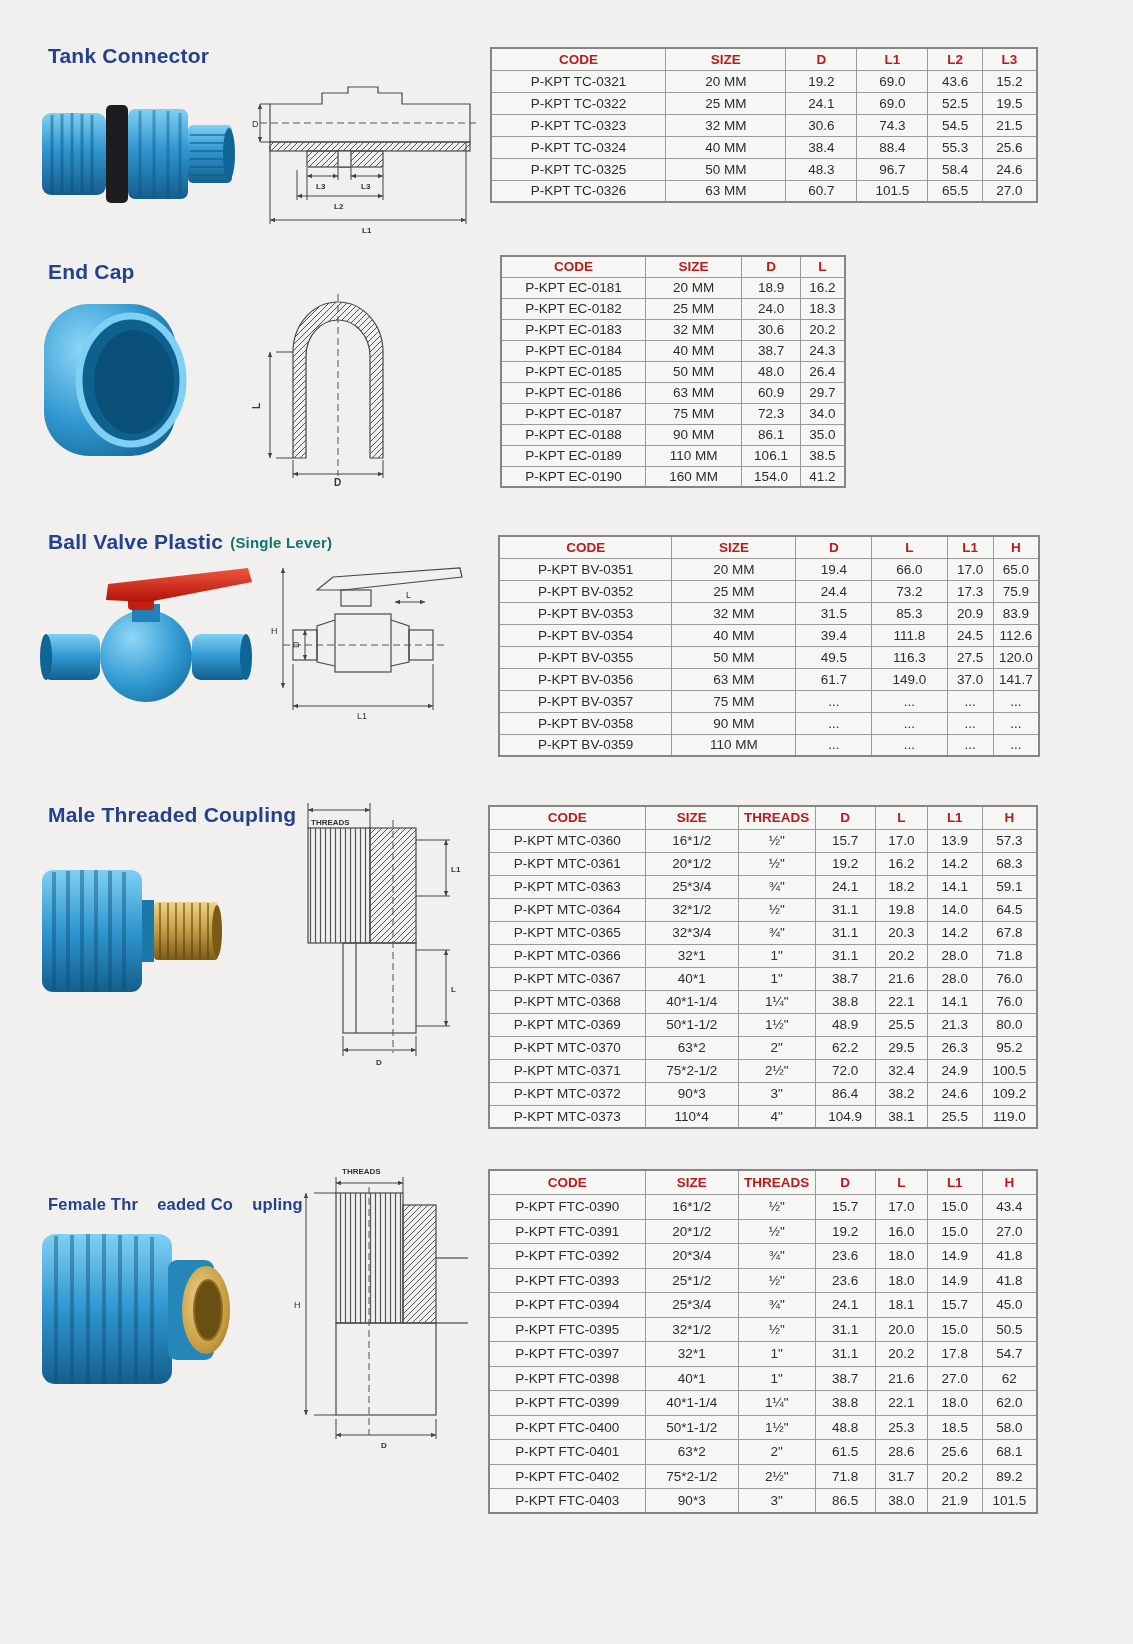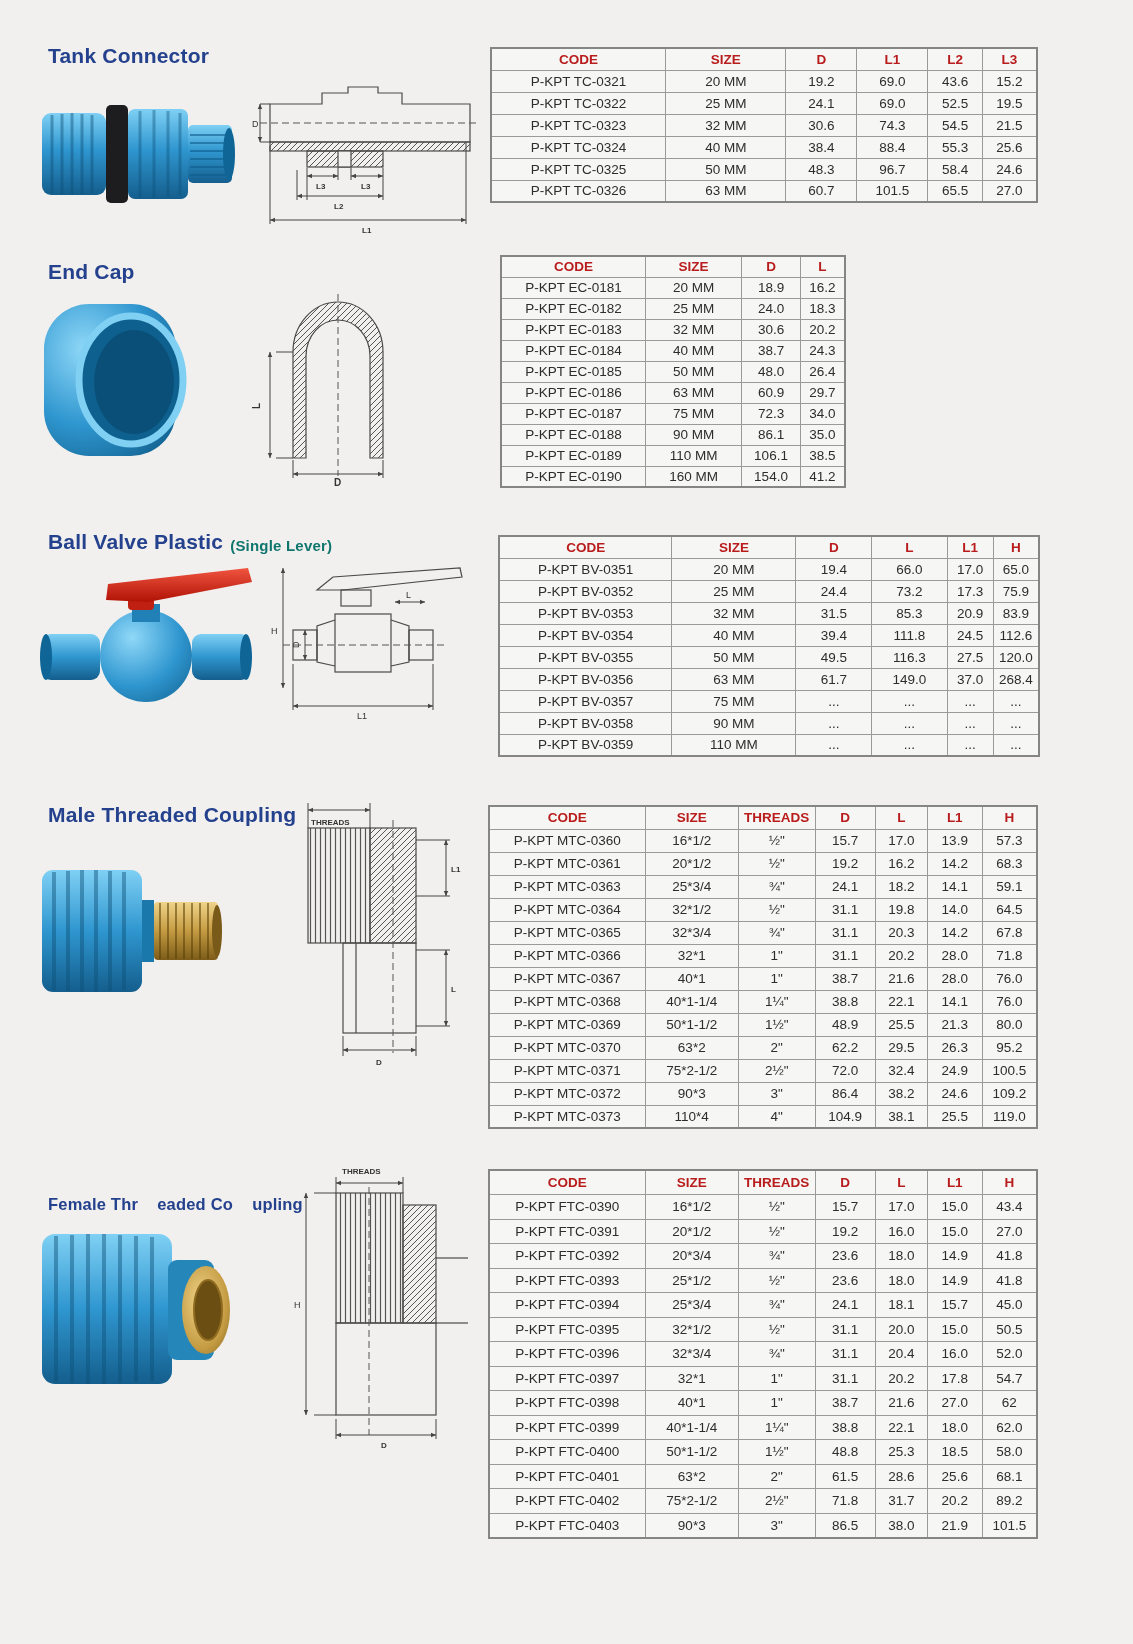--- a/index.html
+++ b/index.html
@@ -1,21 +1,21 @@
 <!DOCTYPE html>
 <html><head>
 <meta charset="utf-8">
 <style>
   html,body{margin:0;padding:0;background:#e8e8e6;}
   #page{position:relative;width:1133px;height:1644px;background:#f1f0ee;
         font-family:"Liberation Sans",sans-serif;margin:0 auto;overflow:hidden;}
   .abs{position:absolute;}
 
   h2.sec-title{margin:0;font-size:21px;font-weight:bold;color:#24418e;
-               letter-spacing:.2px;white-space:pre;display:flex;align-items:flex-end;}
+               letter-spacing:.2px;white-space:pre;display:flex;align-items:center;}
   h2.sec-title .subtitle{font-size:15px;color:#0f766e;margin-left:7px;font-weight:bold;}
   h2.sec-title.condensed{font-size:16.5px;}
 
   .cat-table{border-collapse:collapse;table-layout:fixed;background:#f6f6f4;
              border:2px solid #858583;}
   .cat-table th,.cat-table td{border:1px solid #9a9a98;text-align:center;color:#2d2d2b;
              font-size:13.5px;padding:0 4px;box-sizing:border-box;white-space:nowrap;overflow:hidden;}
   .cat-table th{font-weight:bold;color:#b91c1c;}
 
   .t-tc{width:548px}.t-tc th,.t-tc td{height:22px}
@@ -428,21 +428,21 @@
           <td>116.3</td>
           <td>27.5</td>
           <td>120.0</td>
         </tr>
         <tr>
           <td>P-KPT BV-0356</td>
           <td>63 MM</td>
           <td>61.7</td>
           <td>149.0</td>
           <td>37.0</td>
-          <td>268.4</td>
+          <td>141.7</td>
         </tr>
         <tr>
           <td>P-KPT BV-0357</td>
           <td>75 MM</td>
           <td>...</td>
           <td>...</td>
           <td>...</td>
           <td>...</td>
         </tr>
         <tr>
@@ -820,29 +820,20 @@
         <tr>
           <td>P-KPT FTC-0395</td>
           <td>32*1/2</td>
           <td>½"</td>
           <td>31.1</td>
           <td>20.0</td>
           <td>15.0</td>
           <td>50.5</td>
         </tr>
         <tr>
-          <td>P-KPT FTC-0396</td>
-          <td>32*3/4</td>
-          <td>¾"</td>
-          <td>31.1</td>
-          <td>20.4</td>
-          <td>16.0</td>
-          <td>52.0</td>
-        </tr>
-        <tr>
           <td>P-KPT FTC-0397</td>
           <td>32*1</td>
           <td>1"</td>
           <td>31.1</td>
           <td>20.2</td>
           <td>17.8</td>
           <td>54.7</td>
         </tr>
         <tr>
           <td>P-KPT FTC-0398</td>

